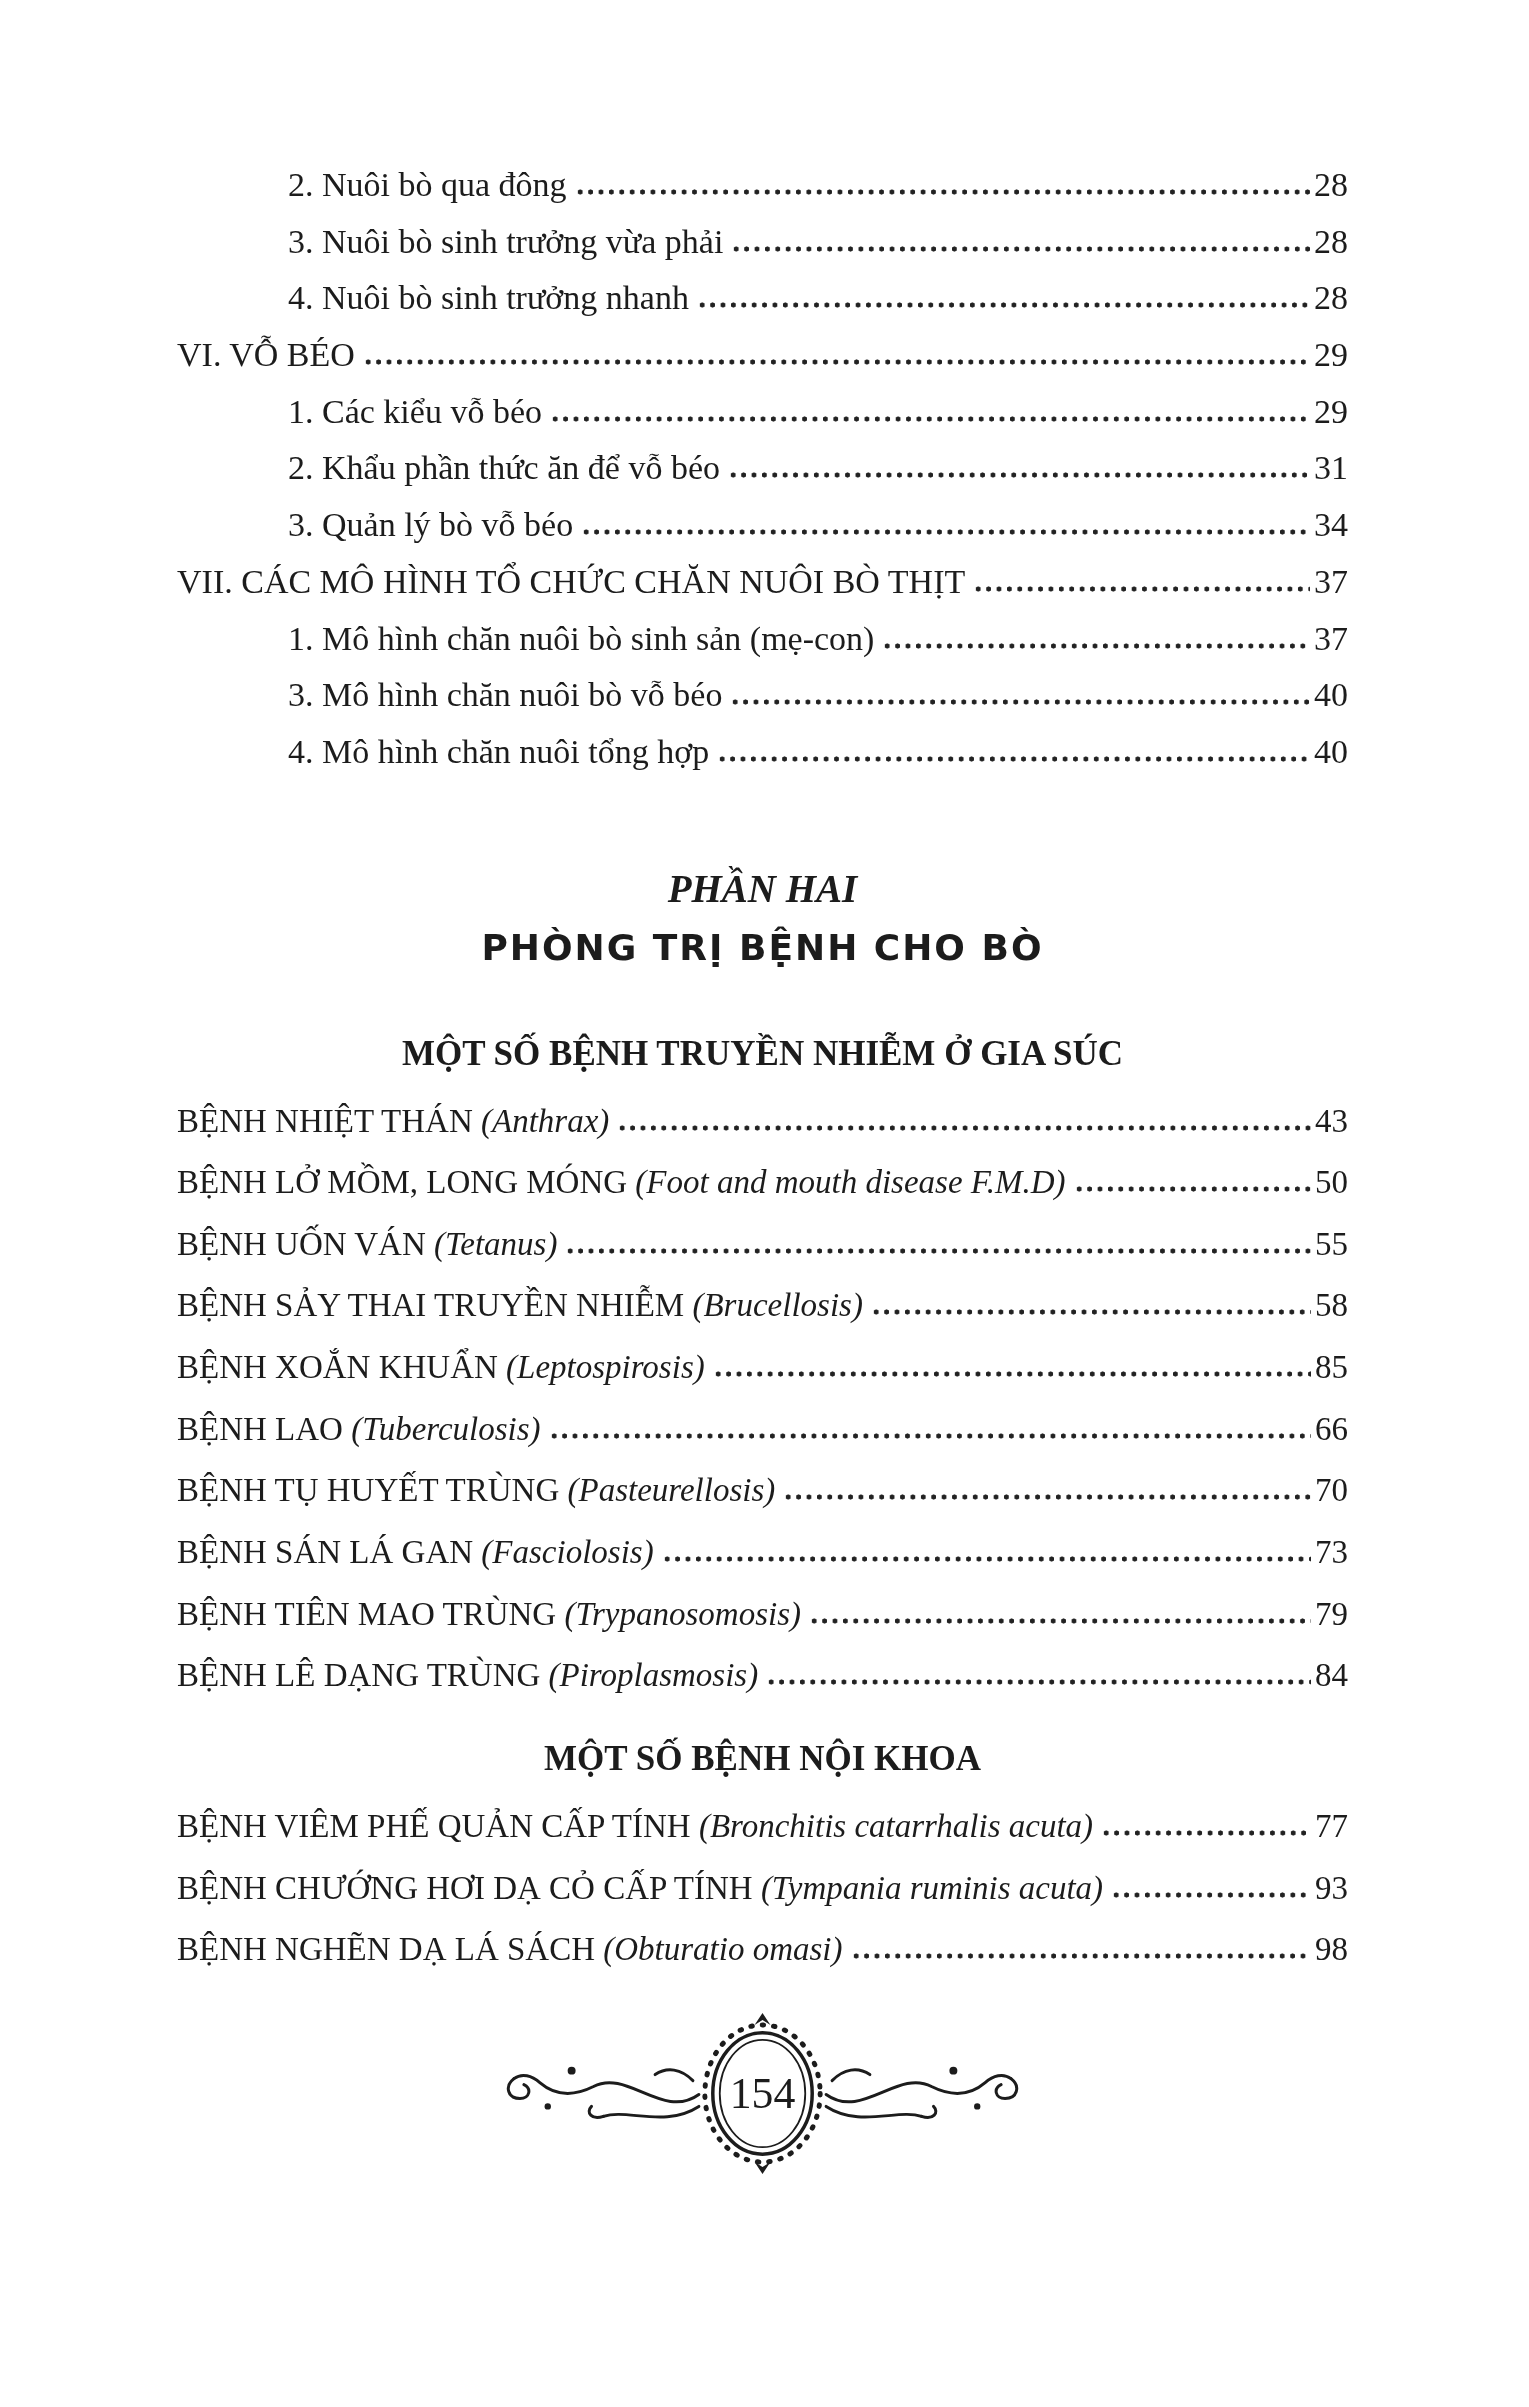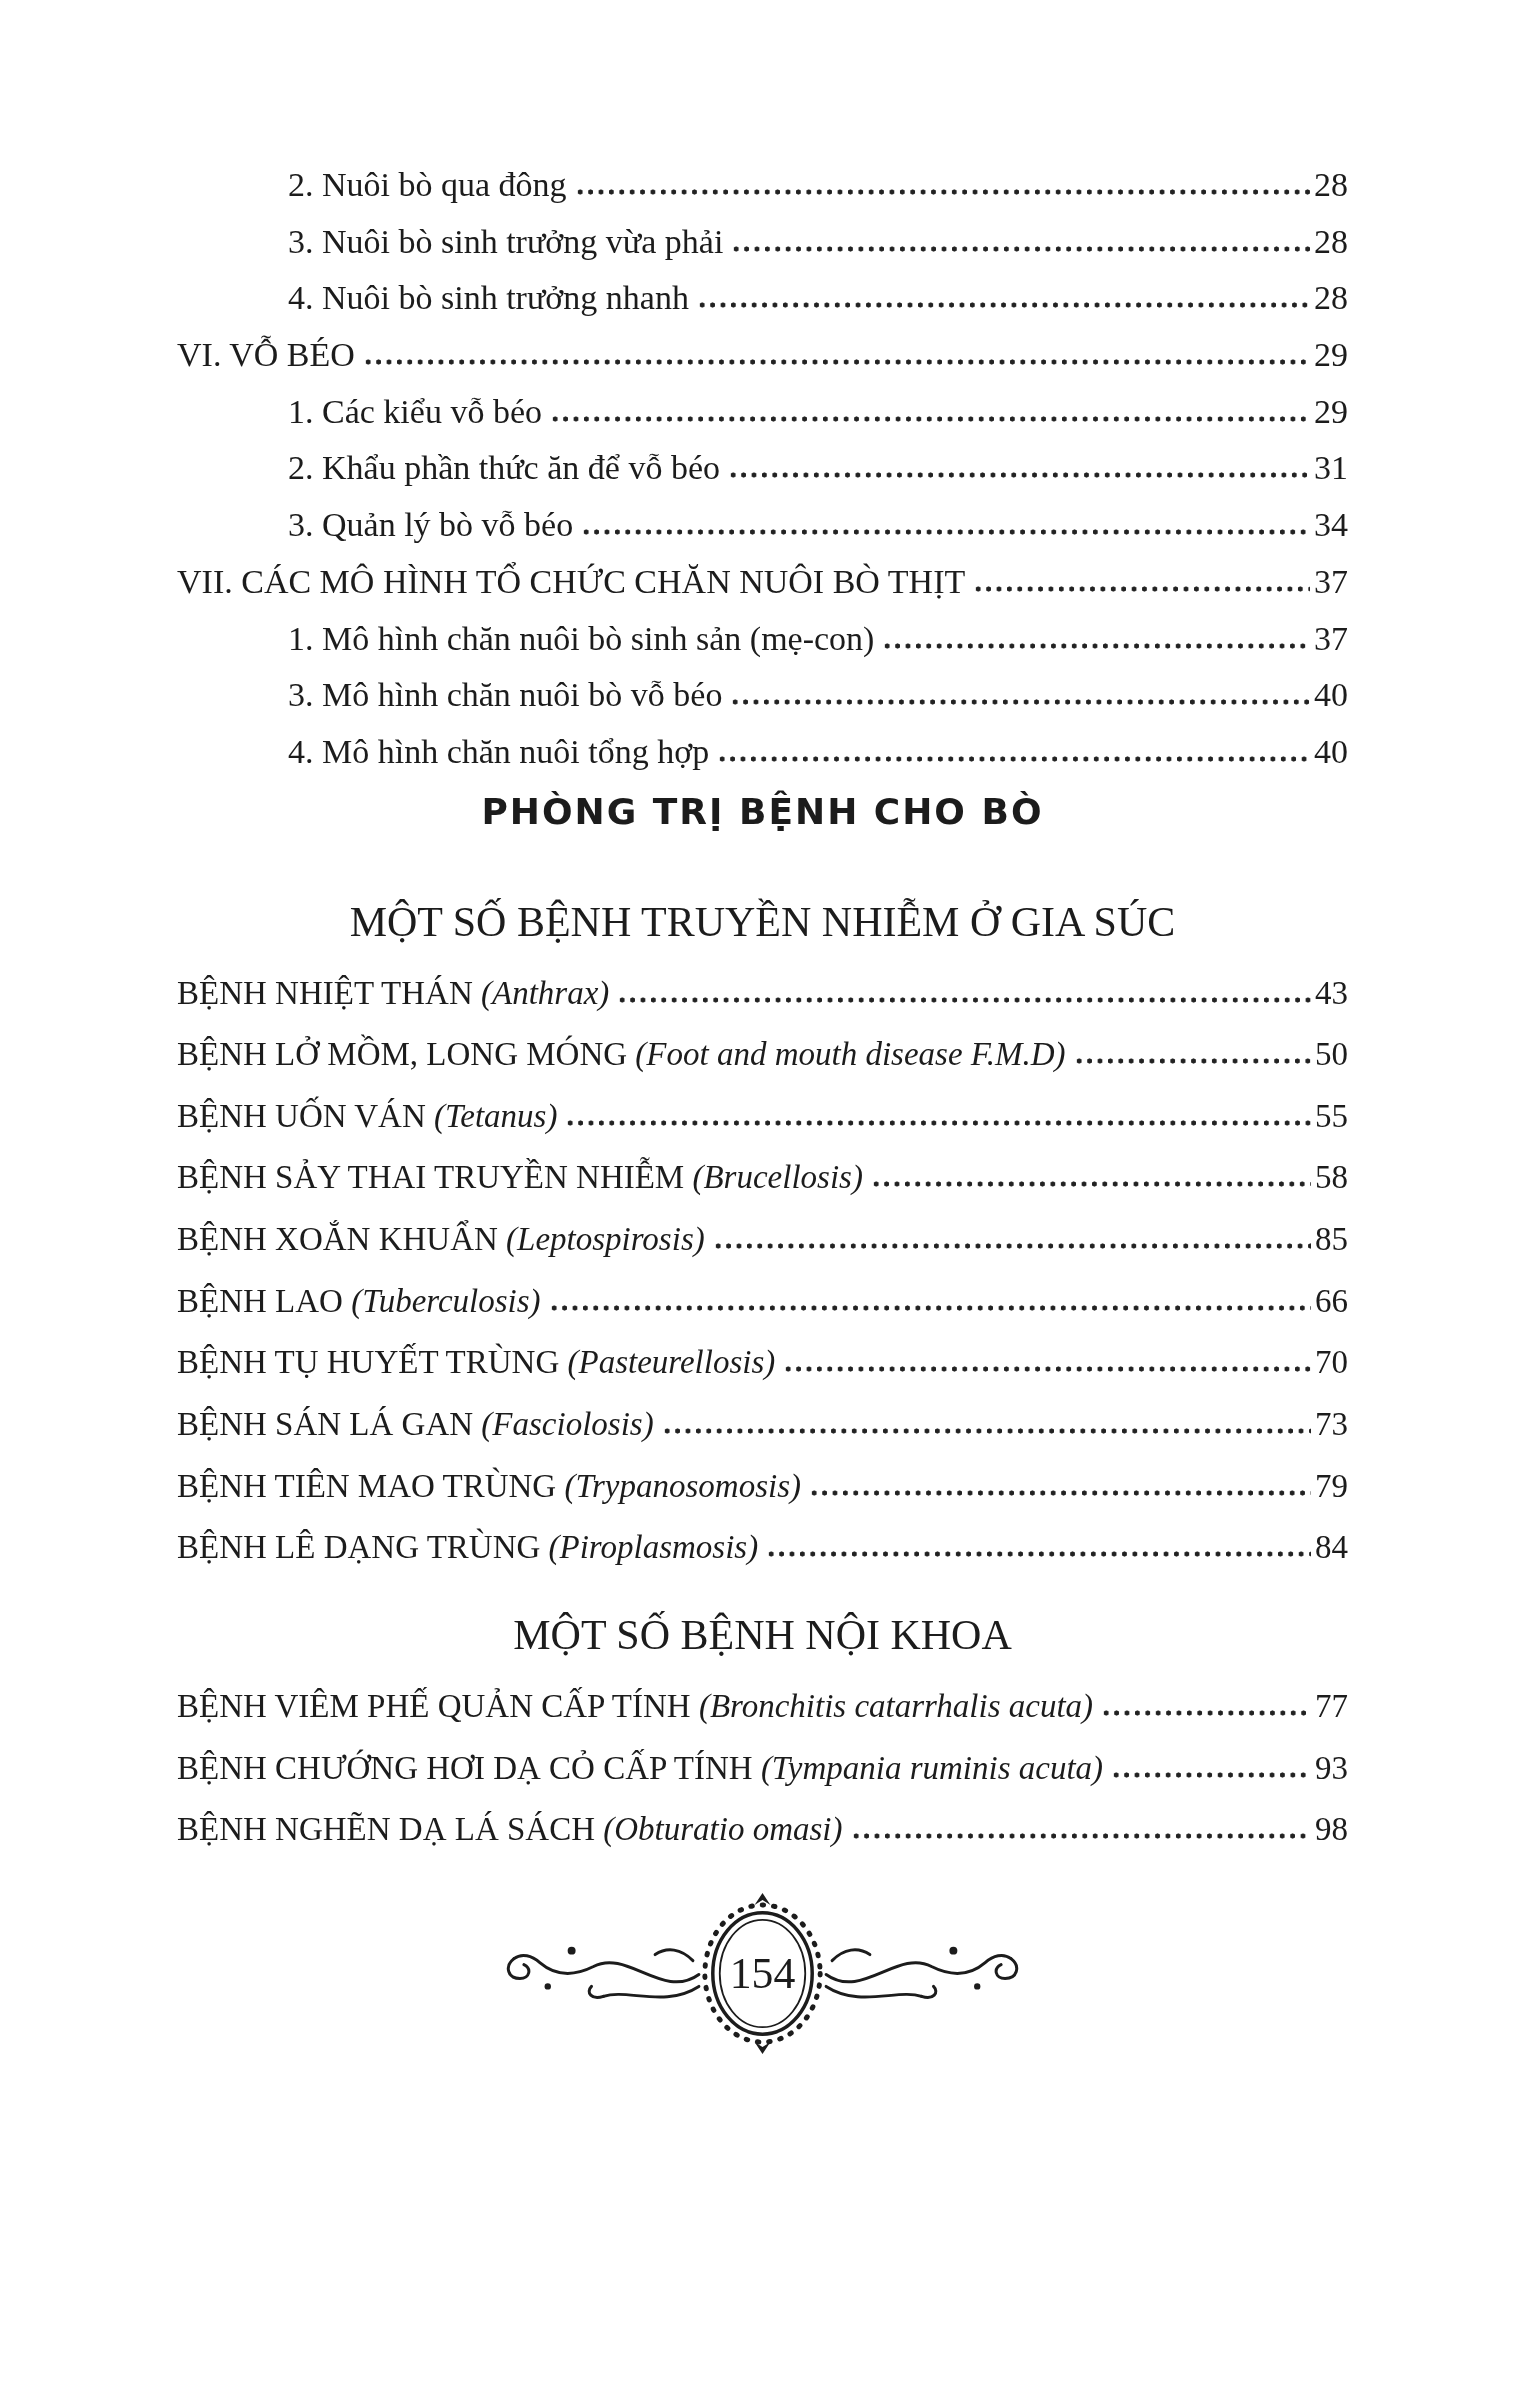--- a/index.html
+++ b/index.html
@@ -53,22 +53,22 @@
     text-align: center;
     font-family: "DejaVu Sans", sans-serif;
     font-weight: bold;
     font-size: 36px;
     letter-spacing: 2px;
   }
 
   
   .sec-heading {
     text-align: center;
-    font-weight: normal;
-    font-size: 42px;
+    font-weight: bold;
+    font-size: 35px;
     margin: 46px 0 30px 0;
   }
   .sec-heading.first { margin-top: 66px; }
   .sec .toc-row { margin-bottom: 27px; font-size: 33px; }
 
   
   .footer {
     margin-top: 42px;
     display: flex;
     justify-content: center;
@@ -131,20 +131,21 @@
       <span class="dots"></span>
       <span class="toc-page">40</span>
     </div>
     <div class="toc-row lv2">
       <span class="toc-text">4. Mô hình chăn nuôi tổng hợp</span>
       <span class="dots"></span>
       <span class="toc-page">40</span>
     </div>
   </div>
 
+  <div class="kicker">PHẦN HAI</div>
   <div class="big-title">PHÒNG TRỊ BỆNH CHO BÒ</div>
 
   <div class="sec">
     <div class="sec-heading first">MỘT SỐ BỆNH TRUYỀN NHIỄM Ở GIA SÚC</div>
     <div class="toc-row">
       <span class="toc-text"><span>BỆNH NHIỆT THÁN</span> <span class="lat">(Anthrax)</span></span>
       <span class="dots"></span>
       <span class="toc-page">43</span>
     </div>
     <div class="toc-row">

